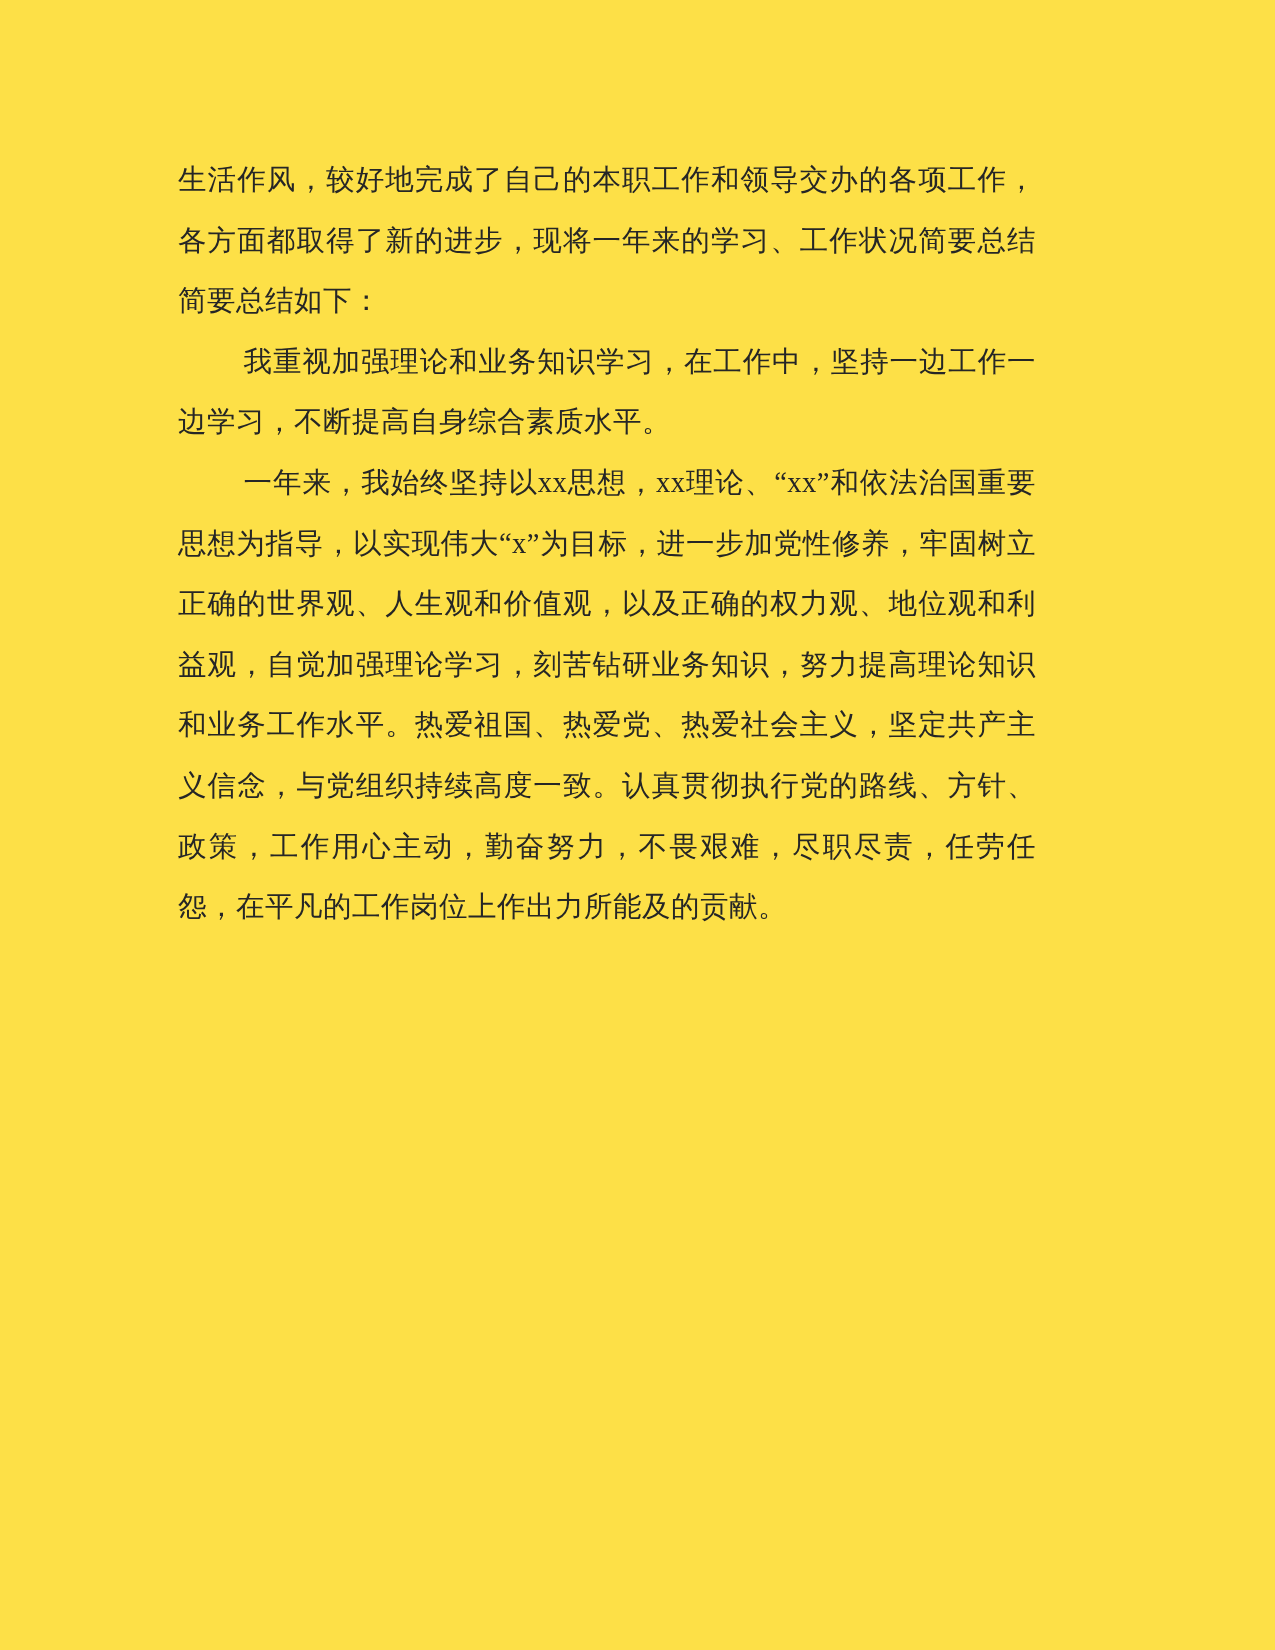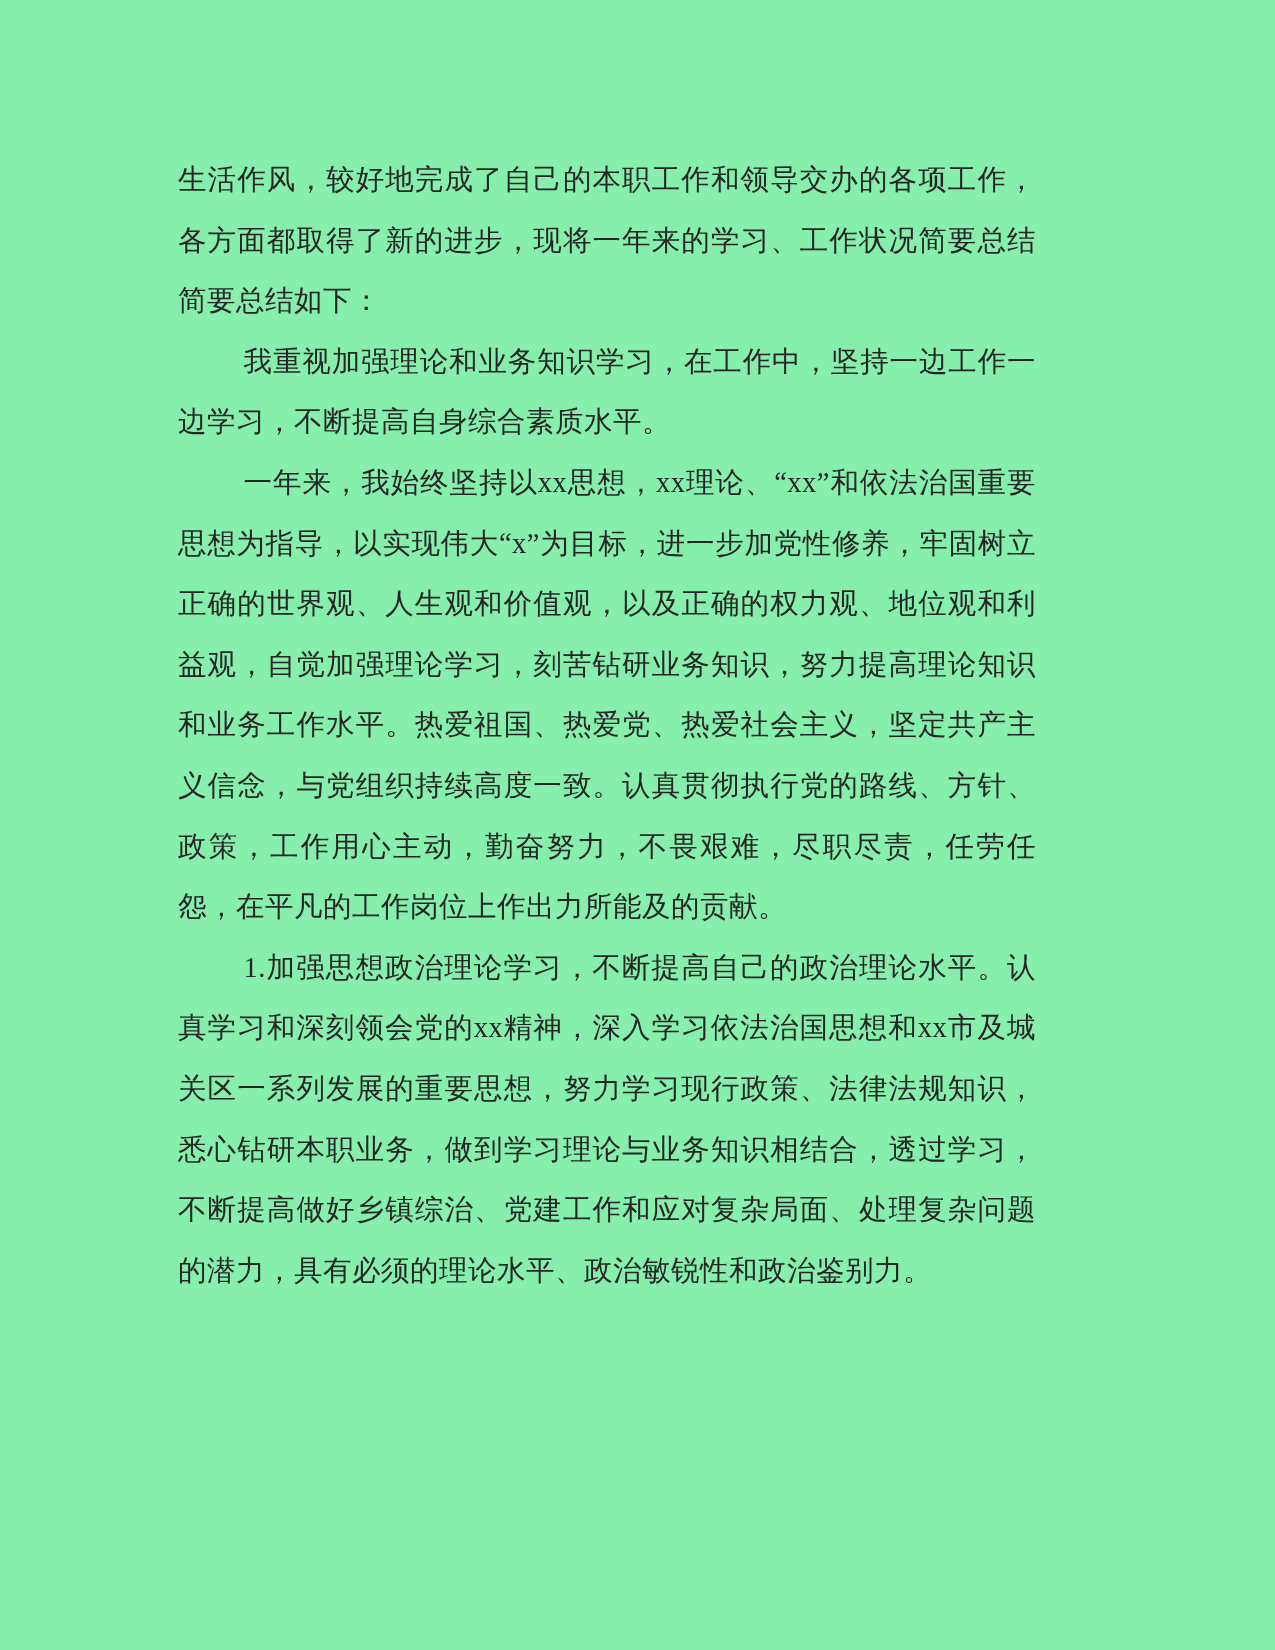--- a/index.html
+++ b/index.html
@@ -32,20 +32,19 @@
     margin: 0;
     padding: 0;
   }
   .doc-body p.indent {
     text-indent: 2.3em;
   }
 </style>
 </head>
 <body>
 
-<div class="page" style="background: #86efac;">
+<div class="page" style="background: #fde047;">
   <div class="doc-body" id="doc-body" style="color: rgb(38, 38, 38);">
       <p>生活作风，较好地完成了自己的本职工作和领导交办的各项工作，各方面都取得了新的进步，现将一年来的学习、工作状况简要总结简要总结如下：</p>
       <p class="indent">我重视加强理论和业务知识学习，在工作中，坚持一边工作一边学习，不断提高自身综合素质水平。</p>
       <p class="indent">一年来，我始终坚持以xx思想，xx理论、“xx”和依法治国重要思想为指导，以实现伟大“x”为目标，进一步加党性修养，牢固树立正确的世界观、人生观和价值观，以及正确的权力观、地位观和利益观，自觉加强理论学习，刻苦钻研业务知识，努力提高理论知识和业务工作水平。热爱祖国、热爱党、热爱社会主义，坚定共产主义信念，与党组织持续高度一致。认真贯彻执行党的路线、方针、政策，工作用心主动，勤奋努力，不畏艰难，尽职尽责，任劳任怨，在平凡的工作岗位上作出力所能及的贡献。</p>
-      <p class="indent">1.加强思想政治理论学习，不断提高自己的政治理论水平。认真学习和深刻领会党的xx精神，深入学习依法治国思想和xx市及城关区一系列发展的重要思想，努力学习现行政策、法律法规知识，悉心钻研本职业务，做到学习理论与业务知识相结合，透过学习，不断提高做好乡镇综治、党建工作和应对复杂局面、处理复杂问题的潜力，具有必须的理论水平、政治敏锐性和政治鉴别力。</p>
     </div>
 </div>
 
 </body></html>

